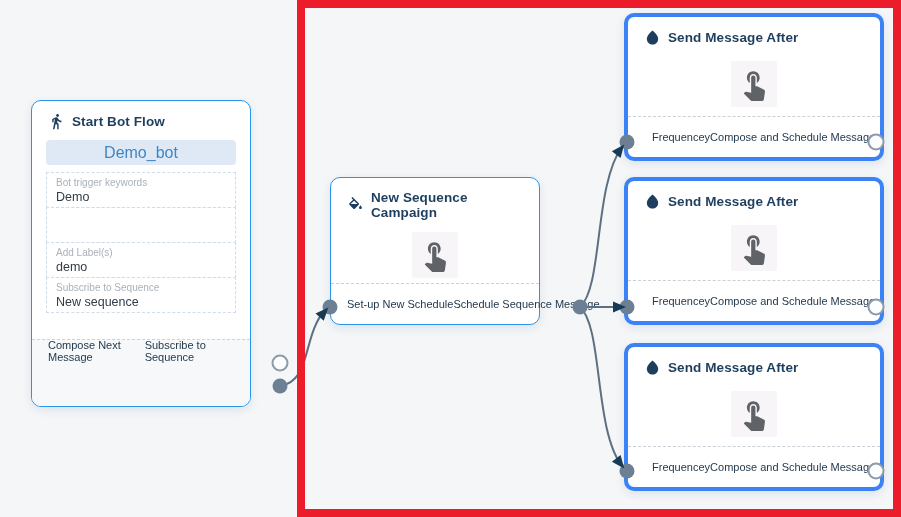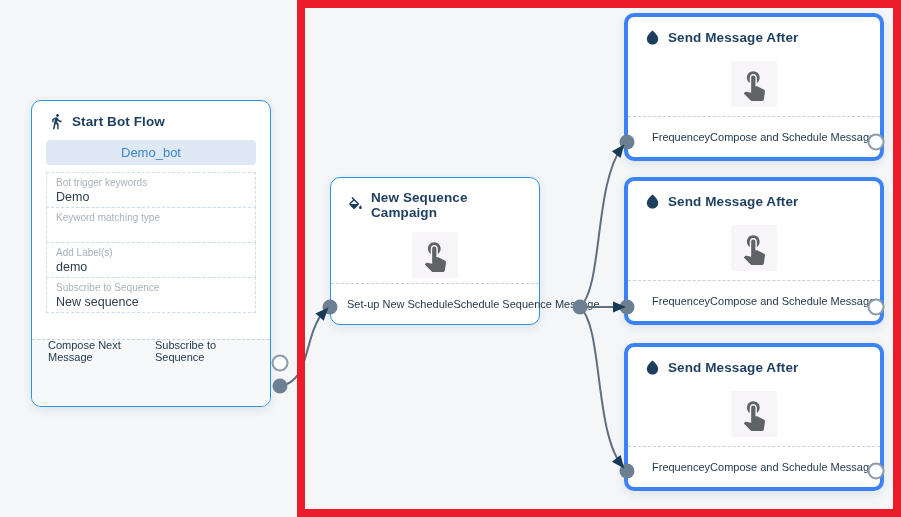--- a/index.html
+++ b/index.html
@@ -16,23 +16,23 @@
         box-shadow:0 3px 10px rgba(40,60,90,.10);}
   .node-blue{border:1.5px solid var(--blue);}
   .node-plain{border:4px solid #3b82f6;}
 
   .node-header{display:flex;align-items:center;gap:7px;padding:12px 16px 6px 16px;}
   .node-title{font-size:13.5px;font-weight:bold;color:var(--navy);letter-spacing:.1px;}
   .hicon{width:17px;height:17px;flex:0 0 auto;display:block;}
   .hicon path{fill:var(--navy);}
 
   
-  .start-node{left:31px;top:100px;width:240px;height:307px;display:flex;flex-direction:column;}
+  .start-node{left:31px;top:100px;width:220px;height:307px;display:flex;flex-direction:column;}
   .bot-btn{margin:4px 14px 8px 14px;height:25px;border:none;border-radius:4px;
-           background:var(--btnbg);color:var(--btntxt);font-size:13px;
+           background:var(--btnbg);color:var(--btntxt);font-size:16px;
            font-family:"Liberation Sans",sans-serif;cursor:pointer;}
   .fields{margin:0 14px;}
   .field{border:1px dashed var(--dash);margin-top:-1px;padding:3px 9px 4px 9px;height:36px;}
   .field-label{font-size:10px;color:var(--label-gray);line-height:13px;}
   .field-value{font-size:12.5px;color:var(--value);line-height:16px;}
   .start-footer{margin-top:auto;background:#f6f8f9;border-top:1px dashed #c8d4de;
                 border-radius:0 0 9px 9px;height:67px;display:flex;flex-direction:row;
                 justify-content:center;gap:2px;padding:0 16px;}
   .out-row{display:flex;justify-content:flex-end;align-items:center;height:22px;}
   .out-label{font-size:11px;color:var(--footer-navy);}
@@ -77,21 +77,20 @@
       </svg>
       <span class="node-title">Start Bot Flow</span>
     </div>
     <button class="bot-btn">Demo_bot</button>
     <div class="fields">
       <div class="field">
         <div class="field-label">Bot trigger keywords</div>
         <div class="field-value">Demo</div>
       </div>
       <div class="field">
-        <div class="field-label">Keyword matching type</div>
       </div>
       <div class="field">
         <div class="field-label">Add Label(s)</div>
         <div class="field-value">demo</div>
       </div>
       <div class="field">
         <div class="field-label">Subscribe to Sequence</div>
         <div class="field-value">New sequence</div>
       </div>
     </div>

